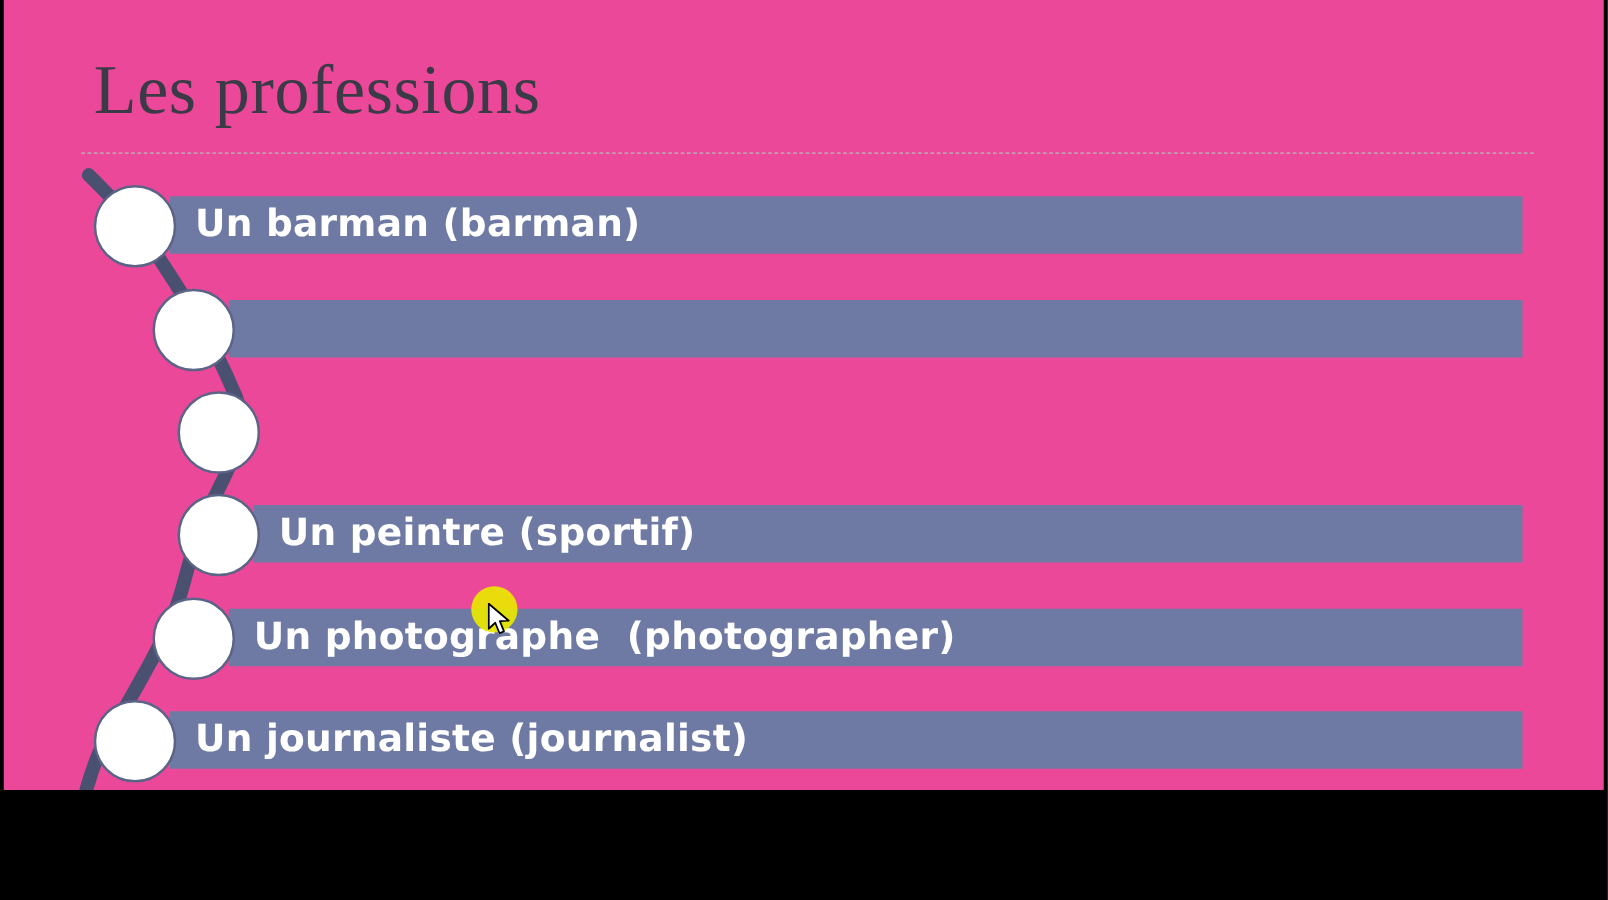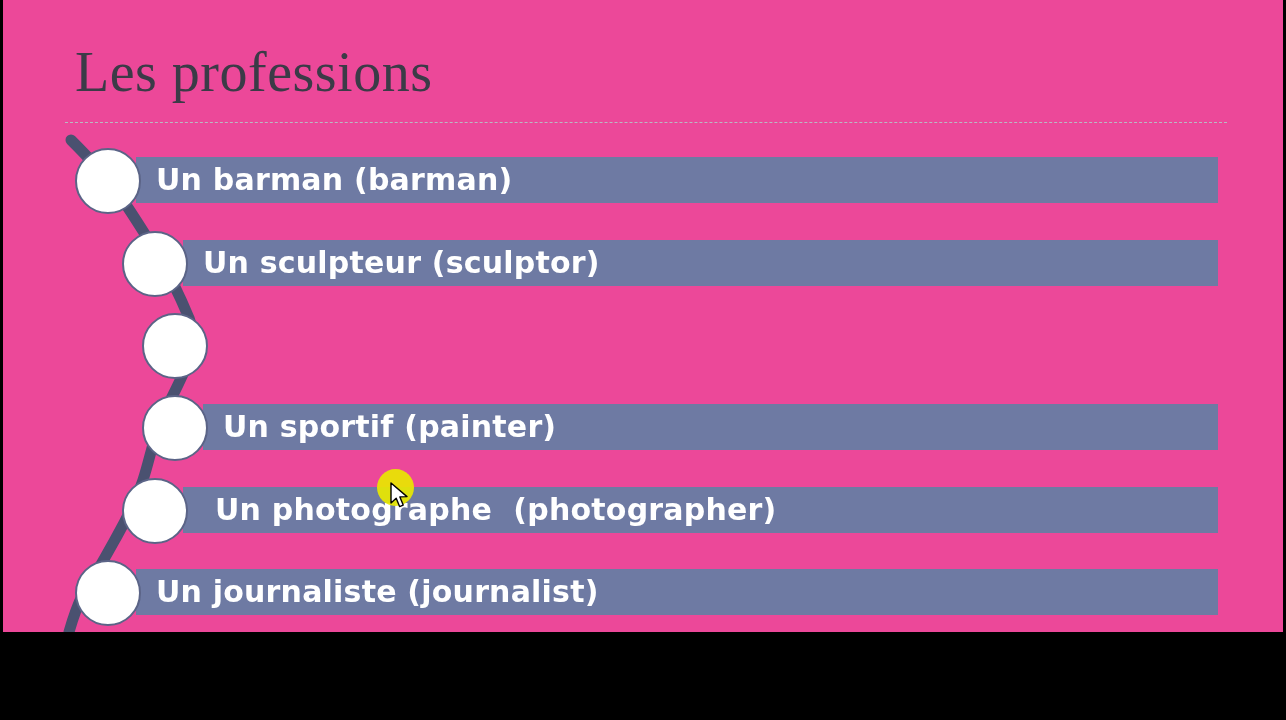--- a/index.html
+++ b/index.html
@@ -149,32 +149,31 @@
              C 74 606, 70 618, 66 632" fill="none" stroke="#4a5170" stroke-width="11" stroke-linecap="round"></path>
   </svg>
 
   <div class="row" style="left:133px; top:157px; width:1082px;">
     <div class="bar" style="width:1082px;"></div>
     <div class="bar-label" style="left:20px;">Un barman (barman)</div>
   </div>
 
   <div class="row" style="left:180px; top:240px; width:1035px;">
     <div class="bar" style="width:1035px;"></div>
-    <div class="bar-label" style="left:20px;">Un sculpteur (sculptor)</div>
   </div>
 
 
   <div class="row" style="left:200px; top:404px; width:1015px;">
     <div class="bar" style="width:1015px;"></div>
-    <div class="bar-label" style="left:20px;">Un sportif (painter)</div>
+    <div class="bar-label" style="left:20px;">Un peintre (sportif)</div>
   </div>
 
   <div class="row" style="left:180px; top:487px; width:1035px;">
     <div class="bar" style="width:1035px;"></div>
-    <div class="bar-label" style="left:32px;">Un photographe  (photographer)</div>
+    <div class="bar-label" style="left:20px;">Un photographe  (photographer)</div>
   </div>
 
   <div class="row" style="left:133px; top:569px; width:1082px;">
     <div class="bar" style="width:1082px;"></div>
     <div class="bar-label" style="left:20px;">Un journaliste (journalist)</div>
   </div>
 
   <div class="node" style="left:72px;  top:148px;"></div>
   <div class="node" style="left:119px; top:231px;"></div>
   <div class="node" style="left:139px; top:313px;"></div>

